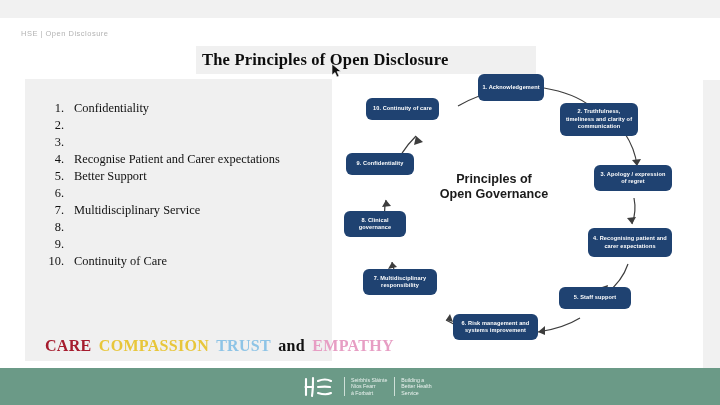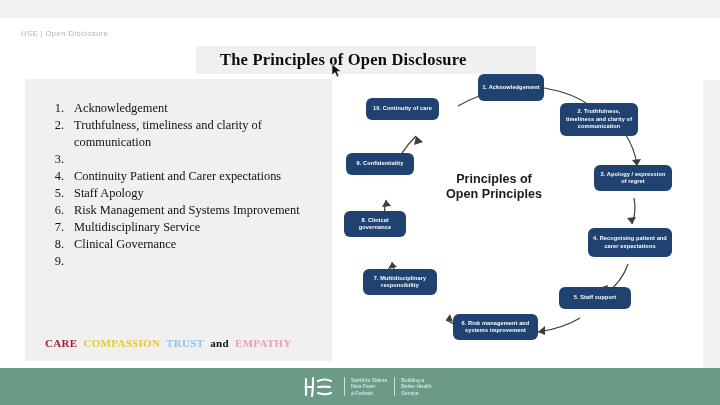--- a/index.html
+++ b/index.html
@@ -56,21 +56,21 @@
   
   .title-banner {
     position: absolute;
     left: 196px; top: 46px;
     width: 340px; height: 28px;
     background: #f0f0f0;
     display: flex;
     align-items: center;
   }
   .title-text {
-    margin-left: 24px;
+    margin-left: 6px;
     font-family: "Liberation Serif", serif;
     font-weight: bold;
     font-size: 16.5px;
     color: #0d0d0d;
     white-space: nowrap;
     letter-spacing: 0.2px;
   }
 
   
   .left-panel {
@@ -99,21 +99,21 @@
     padding-right: 10px;
   }
   .pl-label {
     flex: 1;
   }
   .tagline {
     position: absolute;
     left: 45px; top: 337px;
     font-family: "Liberation Serif", serif;
     font-weight: bold;
-    font-size: 11px;
+    font-size: 16px;
     letter-spacing: 0.3px;
     white-space: nowrap;
     text-align: right;
   }
   .tagline span { padding-right: 3px; }
   .tw-care       { color: #a61c2e; }
   .tw-compassion { color: #e8c63a; }
   .tw-trust      { color: #8ec4e6; }
   .tw-and        { color: #111111; }
   .tw-empathy    { color: #e79ec4; }
@@ -209,51 +209,52 @@
 
   <div class="title-banner">
     <div class="title-text">The Principles of  Open Disclosure</div>
   </div>
 
   <div class="left-panel"></div>
 
   <div class="principle-list">
     <div class="pl-row">
       <div class="pl-num">1.</div>
-      <div class="pl-label">Acknowledgement</div>
+      <div class="pl-label">Confidentiality</div>
     </div>
     <div class="pl-row">
       <div class="pl-num">2.</div>
-      <div class="pl-label">Truthfulness, timeliness and clarity of communication</div>
     </div>
     <div class="pl-row">
       <div class="pl-num">3.</div>
     </div>
     <div class="pl-row">
       <div class="pl-num">4.</div>
-      <div class="pl-label">Continuity Patient and Carer expectations</div>
+      <div class="pl-label">Recognise Patient and Carer expectations</div>
     </div>
     <div class="pl-row">
       <div class="pl-num">5.</div>
-      <div class="pl-label">Staff Apology</div>
+      <div class="pl-label">Better Support</div>
     </div>
     <div class="pl-row">
       <div class="pl-num">6.</div>
-      <div class="pl-label">Risk Management and Systems Improvement</div>
     </div>
     <div class="pl-row">
       <div class="pl-num">7.</div>
       <div class="pl-label">Multidisciplinary Service</div>
     </div>
     <div class="pl-row">
       <div class="pl-num">8.</div>
-      <div class="pl-label">Clinical Governance</div>
     </div>
     <div class="pl-row">
       <div class="pl-num">9.</div>
+    </div>
+    <div class="pl-row">
+      <div class="pl-num">10.</div>
+      <div class="pl-label">Continuity of Care</div>
     </div>
   </div>
 
   <div class="tagline">
     <span class="tw-care">CARE</span>
     <span class="tw-compassion">COMPASSION</span>
     <span class="tw-trust">TRUST</span>
     <span class="tw-and">and</span>
     <span class="tw-empathy">EMPATHY</span>
   </div>
@@ -322,21 +323,21 @@
     <div class="node" style="left:14px; top:89px; width:68px; height:22px;">
       <span>9. Confidentiality</span>
     </div>
 
     <div class="node" style="left:34px; top:34px; width:73px; height:22px;">
       <span>10. Continuity of care</span>
     </div>
 
     <div class="center-label">
       <div>Principles of</div>
-      <div>Open Principles</div>
+      <div>Open Governance</div>
     </div>
 
     <svg class="cursor" viewBox="0 0 11 14">
       <polygon points="0,0 0,11 3,8.5 5,13 7,12 5,7.6 9,7.4" fill="#111111" stroke="#ffffff" stroke-width="0.6"></polygon>
     </svg>
 
   </div>
 
   <div class="footer"></div>
 

